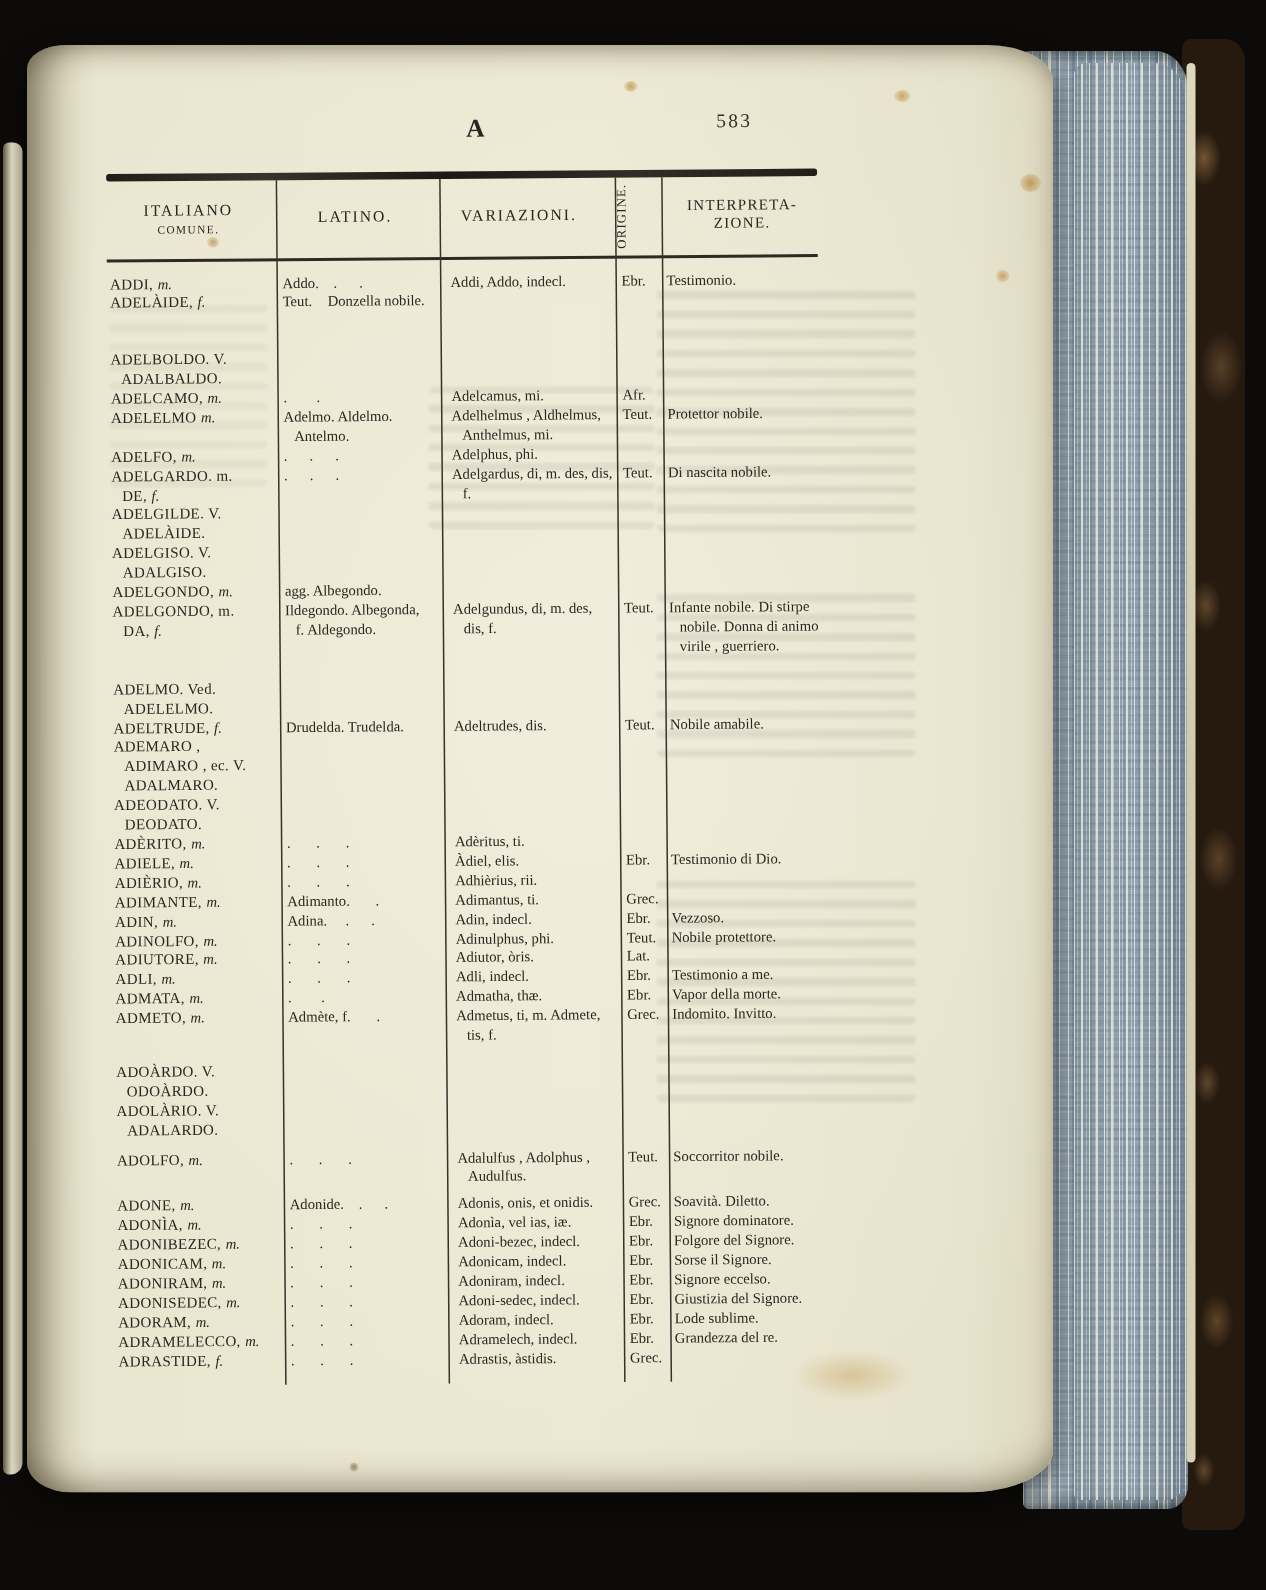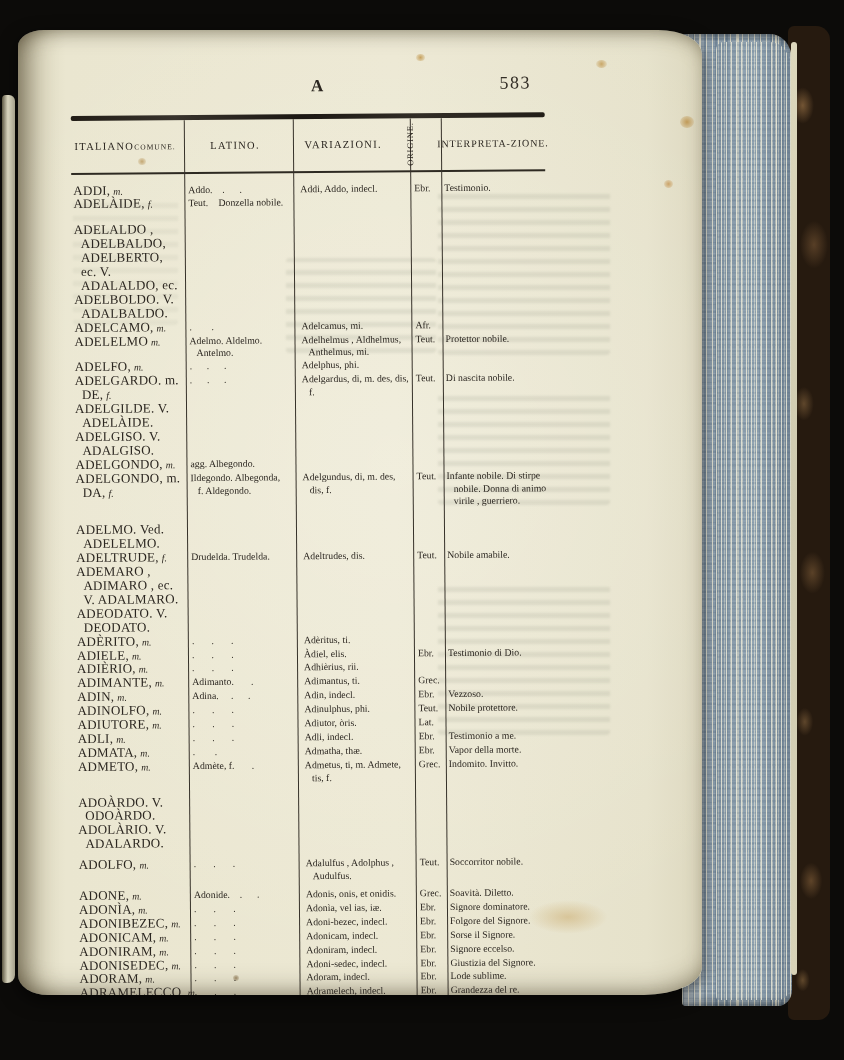--- a/index.html
+++ b/index.html
@@ -101,37 +101,37 @@
     color:#2b2620;
     transform:rotate(-0.45deg);
     transform-origin:60px 120px;
   }
   .section-letter{
     position:absolute;left:270px;top:48px;width:60px;text-align:center;
     font-size:17px;font-weight:bold;letter-spacing:1px;
   }
   .page-number{
     position:absolute;left:460px;top:46px;
-    font-size:18px;letter-spacing:1.5px;color:#332e26;margin-left:22px;
+    font-size:13px;letter-spacing:1.5px;color:#332e26;
   }
 
   .names-table{position:absolute;left:53px;top:86px;width:474px;}
   .top-rule{
     height:4.5px;border-radius:2px;
     background:linear-gradient(90deg,#221d16,#38332c 22%,#1c1813 48%,#322d26 74%,#221e18);
   }
   .grid{position:relative;}
   .vrule{position:absolute;top:0;bottom:0;width:1.3px;background:#37322a;}
   .vrule.v1{left:113px;} .vrule.v2{left:222px;} .vrule.v3{left:339px;} .vrule.v4{left:370px;}
 
   .thead{
     display:flex;align-items:stretch;height:52px;
     border-bottom:2.4px solid #2e2a22;
   }
-  .th{display:flex;flex-direction:row;align-items:center;justify-content:center;
+  .th{display:flex;flex-direction:column;align-items:center;justify-content:center;
       font-size:10.5px;letter-spacing:1.3px;color:#2b2620;text-align:center;}
   .th .sub{font-size:7.5px;letter-spacing:1px;margin-top:2px;text-align:center;}
   .th.h1{width:113px;} .th.h2{width:109px;} .th.h3{width:117px;} .th.h4{width:31px;} .th.h5{width:104px;margin-left:16px;}
   .th.h4 span{
     writing-mode:vertical-rl;transform:rotate(180deg);
     font-size:8.5px;letter-spacing:.8px;
   }
   .th.h5{font-size:10px;letter-spacing:.9px;line-height:12px;}
 
   .tbody{padding:10px 0 8px 0;}
@@ -139,21 +139,21 @@
   .cell{
     font-size:9.8px;line-height:12.9px;color:#2b2620;
     box-sizing:border-box;
     padding-left:11px;text-indent:-7px; 
   }
   .c1{width:113px;padding-left:9px;padding-right:5px;text-indent:-7px;}
   .c2{width:109px;padding-left:11px;padding-right:13px;white-space:pre-wrap;}
   .c3{width:117px;padding-left:14px;padding-right:2px;}
   .c4{width:31px;padding-left:4px;text-indent:0;}
   .c5{width:104px;padding-left:10px;padding-right:1px;}
-  .ename{font-size:13px;letter-spacing:.25px;margin-top:44px;}
+  .ename{font-size:10px;letter-spacing:.25px;margin-top:44px;}
   .esuf{font-style:italic;margin-left:3px;font-size:9.8px;}
 </style>
 </head>
 <body>
 
 <div class="scene">
 
   <div class="cover"></div>
   <div class="fore-edge"></div>
   <div class="fore-edge-step"></div>
@@ -216,21 +216,21 @@
     <div class="cell c5">Testimonio.</div>
   </div>
 
   <div class="trow">
     <div class="cell c1"><span class="ename">ADELÀIDE,</span><span class="esuf">f.</span></div>
     <div class="cell c4">Teut.</div>
     <div class="cell c5">Donzella nobile.</div>
   </div>
 
   <div class="trow" style="margin-top: 12px;">
-    <div class="cell c1"><span class="ename">ADELALDO , ADELBALDO, ADELBERTO, ec. V. ADALALDO, ec.</span><span class="esuf"></span></div>
+    <div class="cell c1"><span class="esuf"></span></div>
     <div class="cell c2"></div>
     <div class="cell c3"></div>
     <div class="cell c4"></div>
     <div class="cell c5"></div>
   </div>
 
   <div class="trow">
     <div class="cell c1"><span class="ename">ADELBOLDO. V. ADALBALDO.</span><span class="esuf"></span></div>
     <div class="cell c2"></div>
     <div class="cell c3"></div>

